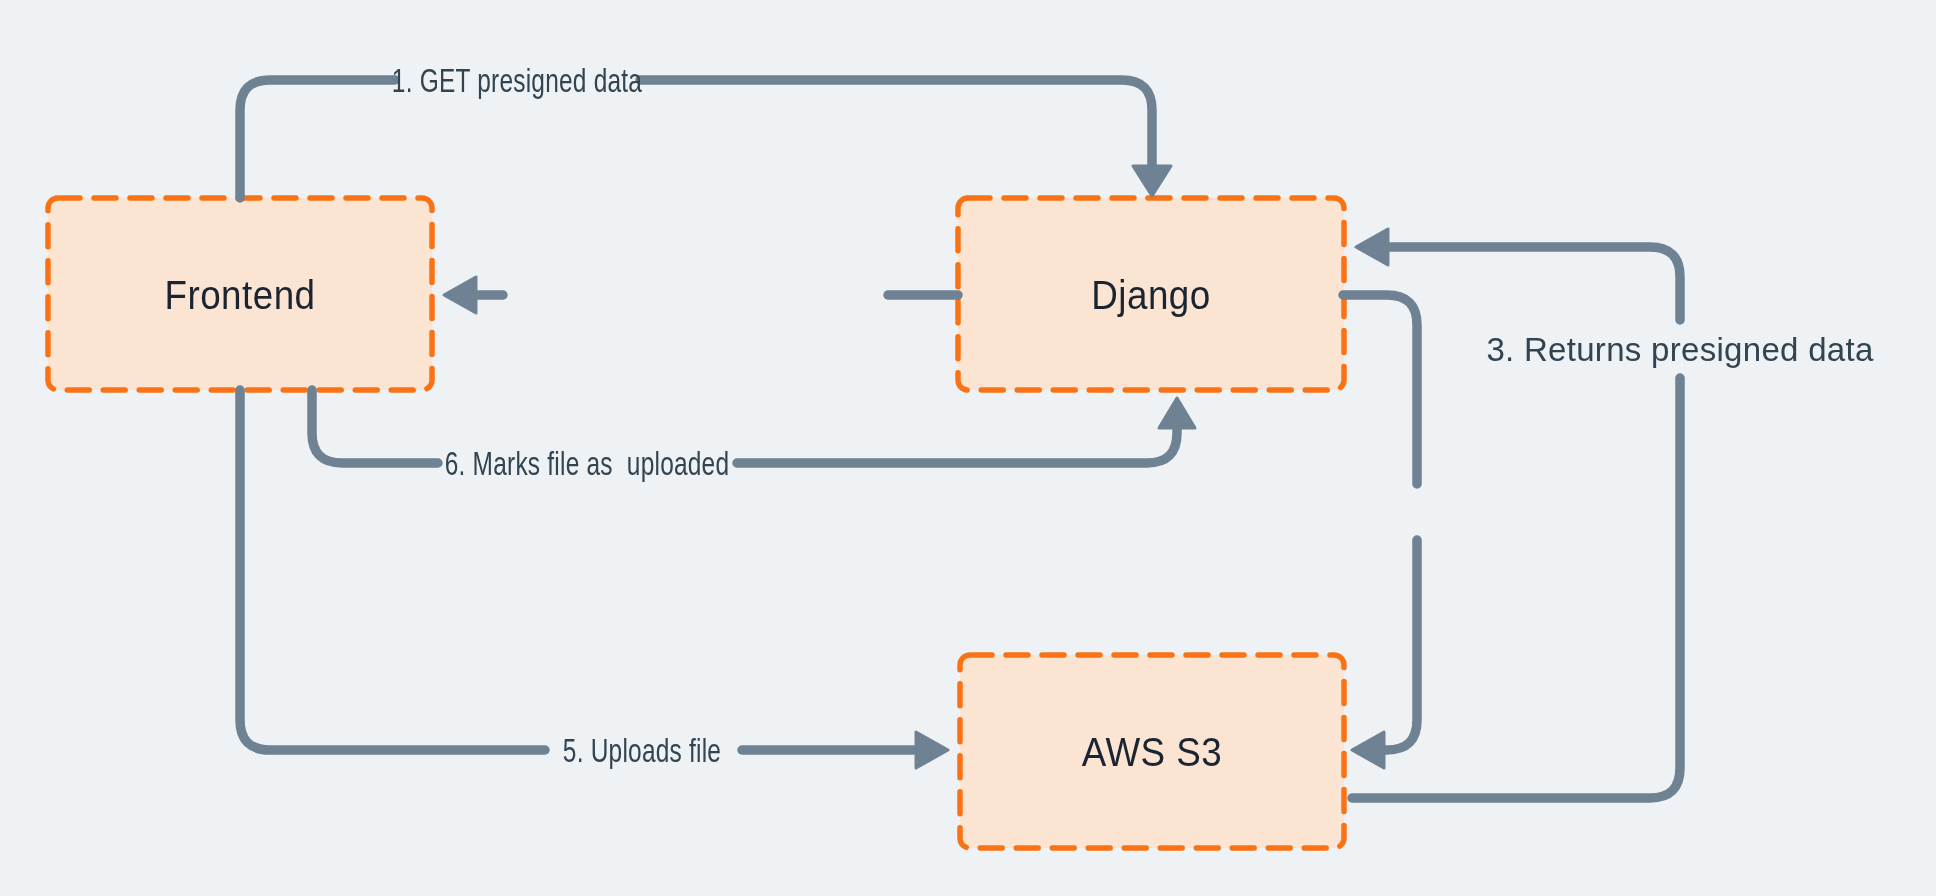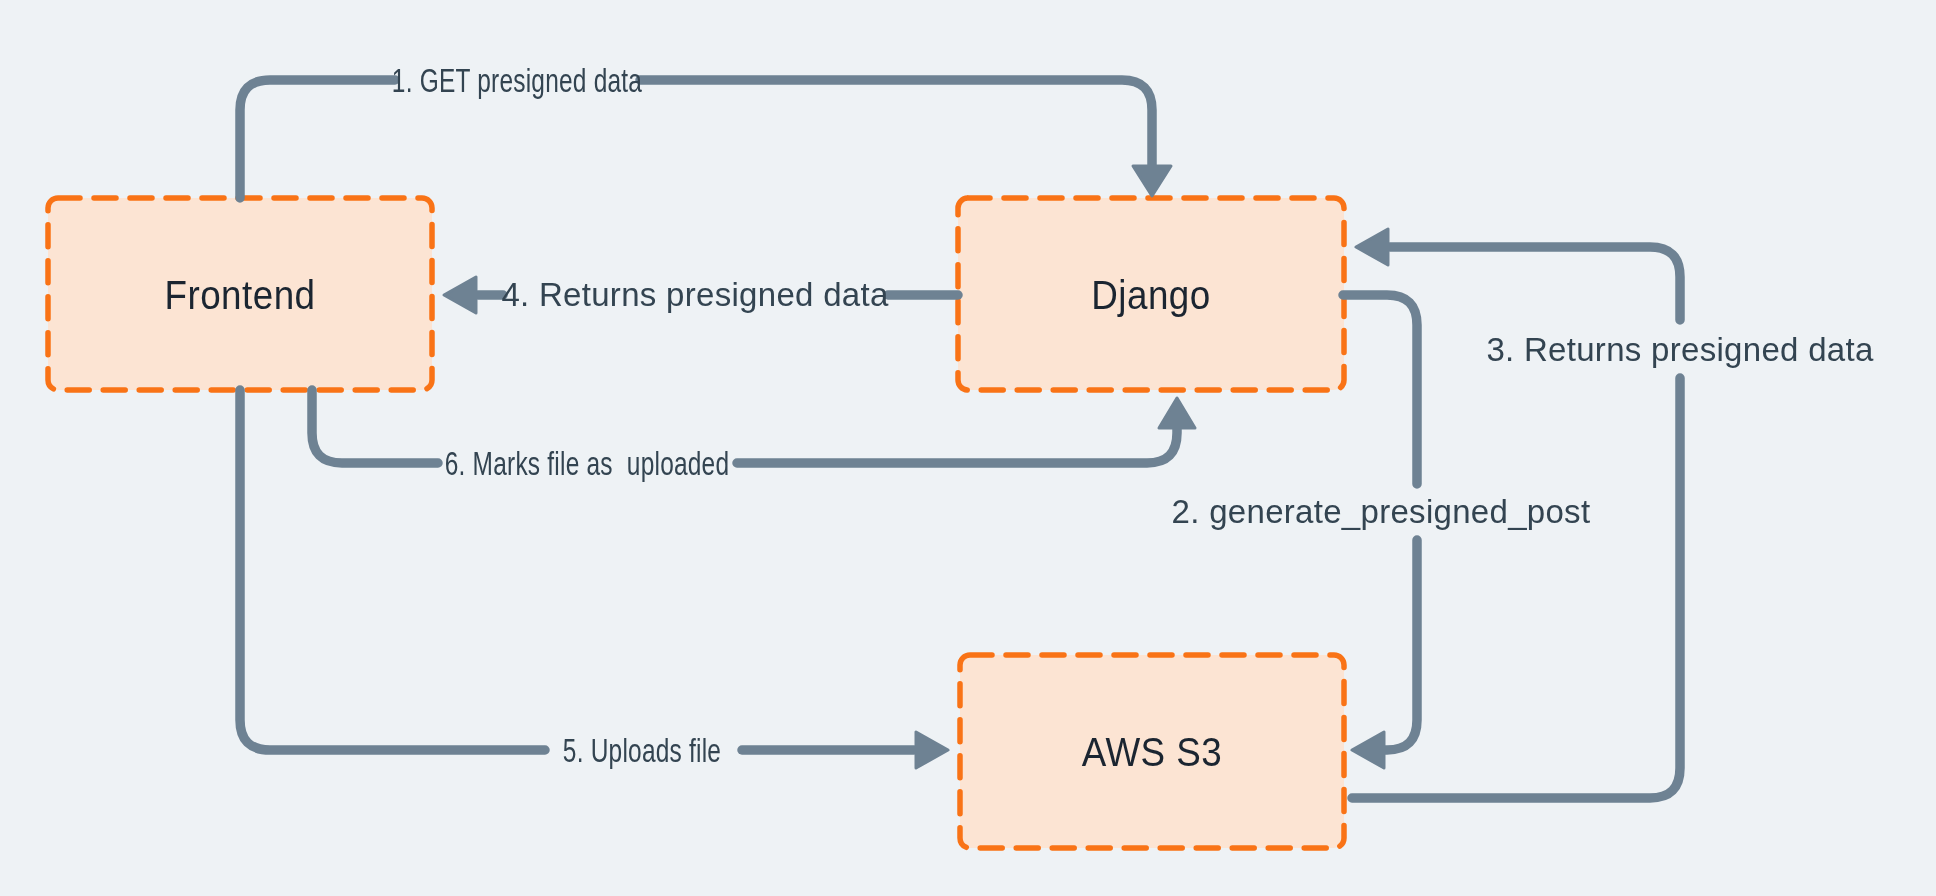--- a/index.html
+++ b/index.html
@@ -109,19 +109,17 @@
       <path class="edge-path" d="M 742 750 H 914"></path>
       <polygon class="edge-head" points="948,750 916,732 916,768"></polygon>
     </g>
   </svg>
 
   <div class="node-label" style="left:240px;  top:295px;">Frontend</div>
   <div class="node-label" style="left:1151px; top:295px;">Django</div>
   <div class="node-label" style="left:1152px; top:752px;">AWS S3</div>
 
   <div class="edge-label cond" style="left:517px;  top:80px;">1. GET presigned data</div>
-  <div class="edge-label" style="left:1381px; top:512px;">2. generate_presigned_post</div>
   <div class="edge-label" style="left:1680px; top:350px;text-align:center;">3. Returns presigned data</div>
-  <div class="edge-label" style="left:695px;  top:295px;">4. Returns presigned data</div>
   <div class="edge-label cond" style="left:642px;  top:750px;">5. Uploads file</div>
   <div class="edge-label cond" style="left:587px;  top:463px;">6. Marks file as  uploaded</div>
 
 </div>
 
 </body></html>

